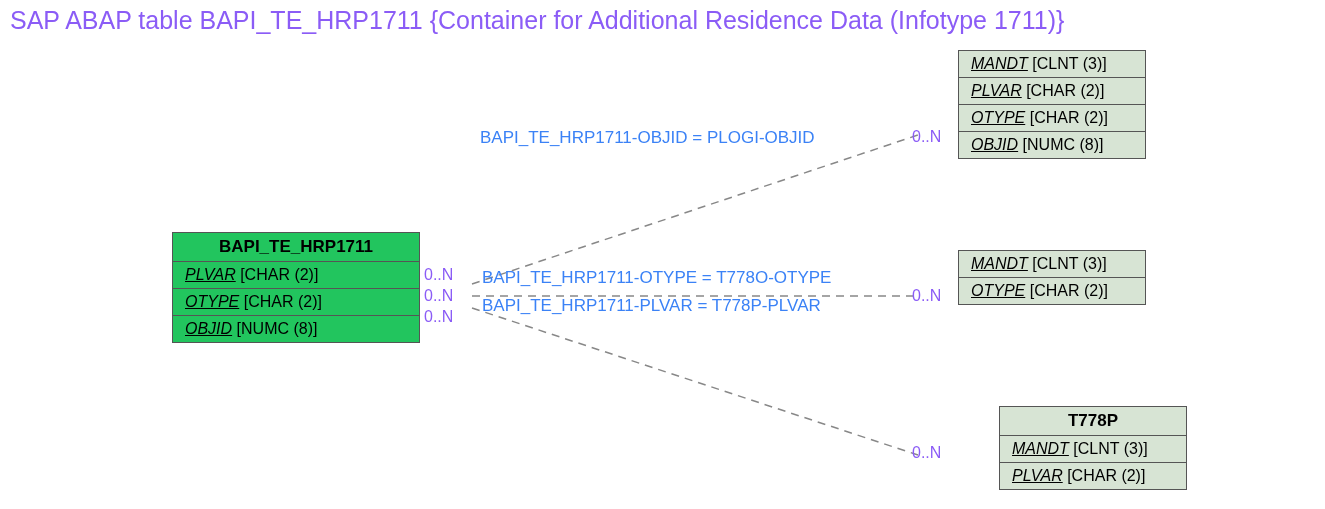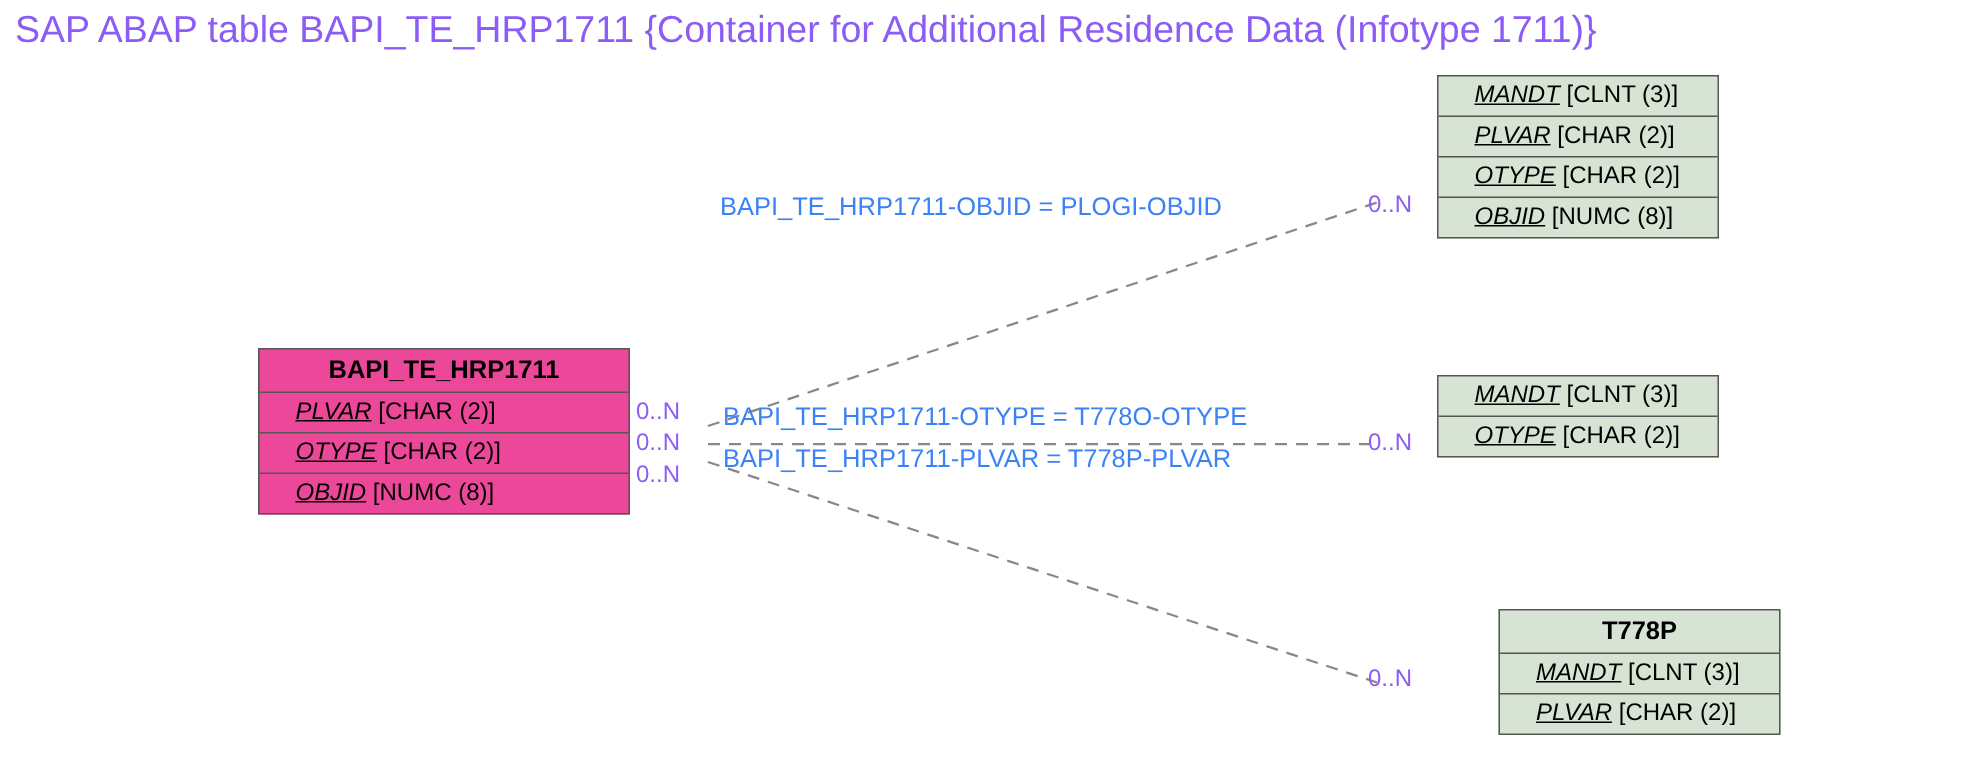--- a/index.html
+++ b/index.html
@@ -17,32 +17,32 @@
     top: 6px;
     font-size: 25px;
     color: #8b5cf6;
   }
   .entity {
     position: absolute;
     border: 1px solid #555;
     background: #d7e4d4;
   }
   .entity.main {
-    background: #ec4899;
+    background: #22c55e;
   }
   .entity .hdr {
     font-weight: bold;
     text-align: center;
     padding: 4px 10px 4px 10px;
     border-bottom: 1px solid #555;
     font-size: 17px;
     white-space: nowrap;
   }
   .entity .row {
-    padding: 4px 24px;
+    padding: 4px 12px;
     border-bottom: 1px solid #555;
     font-size: 16px;
     white-space: nowrap;
   }
   .entity .row:last-child {
     border-bottom: none;
   }
   .fld { font-style: italic; text-decoration: underline; }
   .typ { font-style: normal; }
   svg.lines {

